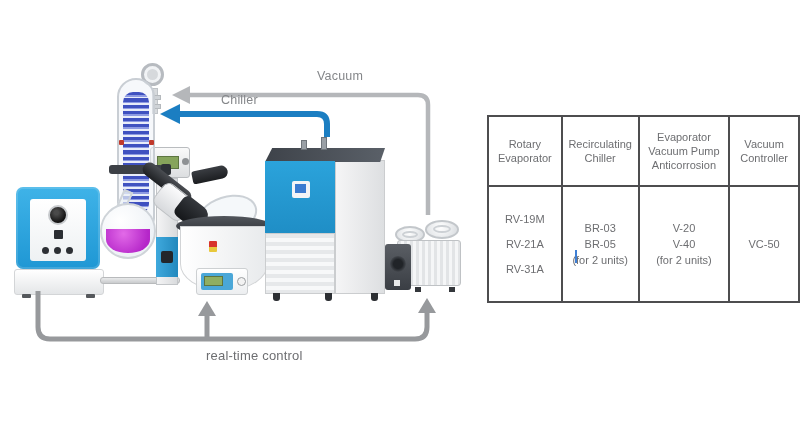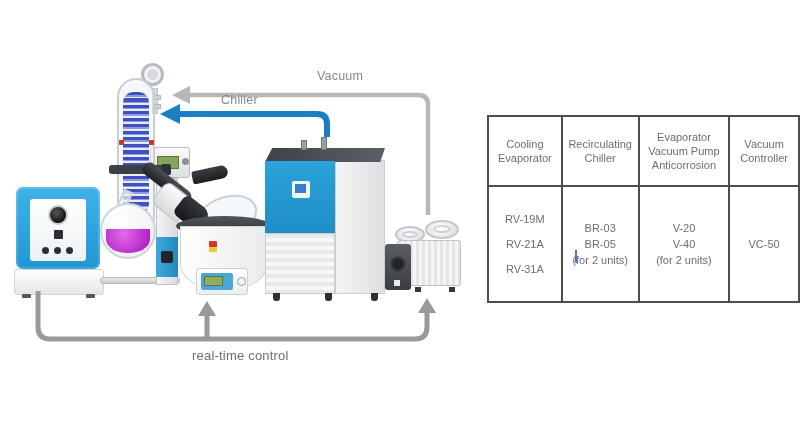--- a/index.html
+++ b/index.html
@@ -4,21 +4,21 @@
 <style>
   * { margin:0; padding:0; box-sizing:border-box; }
   html,body { background:#fff; font-family:"Liberation Sans", sans-serif; }
   #canvas { position:relative; width:800px; height:444px; background:#ffffff; overflow:hidden; }
   .abs { position:absolute; }
 
   
   .arrow-label { position:absolute; color:#85878a; font-size:12.5px; letter-spacing:.2px; }
   .lbl-vacuum   { left:317px; top:69px; }
   .lbl-cooling  { left:221px; top:93px; }
-  .lbl-realtime { left:192px; top:348px; color:#6d6e71; font-size:13px; }
+  .lbl-realtime { left:206px; top:348px; color:#6d6e71; font-size:13px; }
 
   
   .vc { left:14px; top:183px; width:92px; height:118px; }
   .vc-head { position:absolute; left:2px; top:4px; width:84px; height:82px; background:linear-gradient(180deg,#3fb3e8,#1f97d4); border-radius:7px; box-shadow:inset 0 0 0 2px rgba(255,255,255,.15); }
   .vc-screen { position:absolute; left:14px; top:12px; width:56px; height:62px; background:linear-gradient(180deg,#ffffff,#eef1f3); border-radius:3px; }
   .vc-knob { position:absolute; left:18px; top:6px; width:20px; height:20px; border-radius:50%; background:radial-gradient(circle at 40% 35%, #4a4a4a 15%, #111 70%); border:2px solid #c8cbce; }
   .vc-disp { position:absolute; left:24px; top:31px; width:9px; height:9px; background:#2b2e33; border-radius:1px; }
   .vc-btn { position:absolute; top:48px; width:7px; height:7px; border-radius:50%; background:#2c2f34; }
   .vc-base { position:absolute; left:0px; top:86px; width:90px; height:26px; background:linear-gradient(180deg,#ffffff,#e4e6e8); border:1px solid #d3d5d7; border-radius:3px; }
   .vc-foot { position:absolute; top:111px; width:9px; height:4px; background:#55585c; border-radius:1px; }
@@ -215,21 +215,21 @@
 
   <table class="spec">
     <colgroup>
         <col class="c0">
         <col class="c1">
         <col class="c2">
         <col class="c3">
       </colgroup>
     <tbody>
         <tr>
-      <th>Cooling
+      <th>Rotary
 Evaporator</th>
       <th>Recirculating
 Chiller</th>
       <th>Evaporator
 Vacuum Pump
 Anticorrosion</th>
       <th>Vacuum
 Controller</th>
     </tr>
     <tr>

